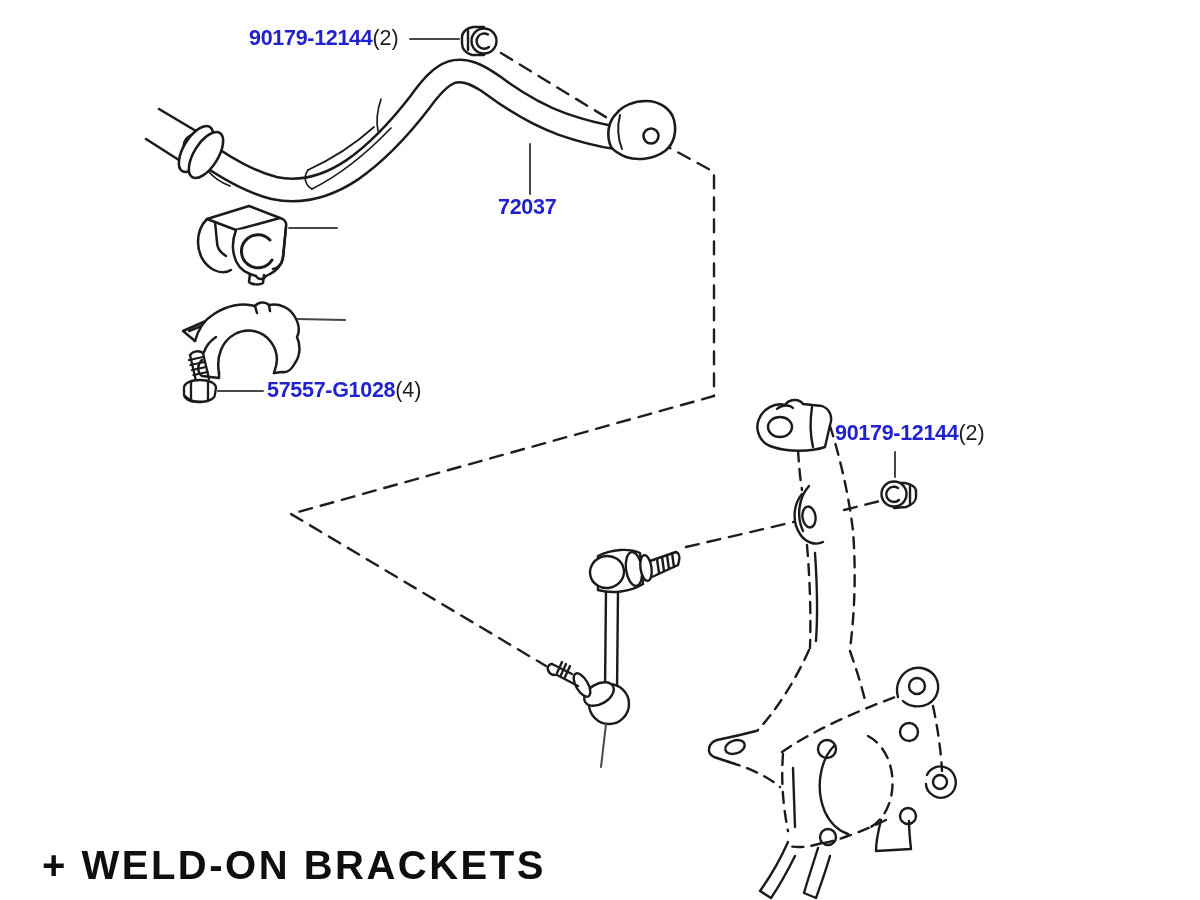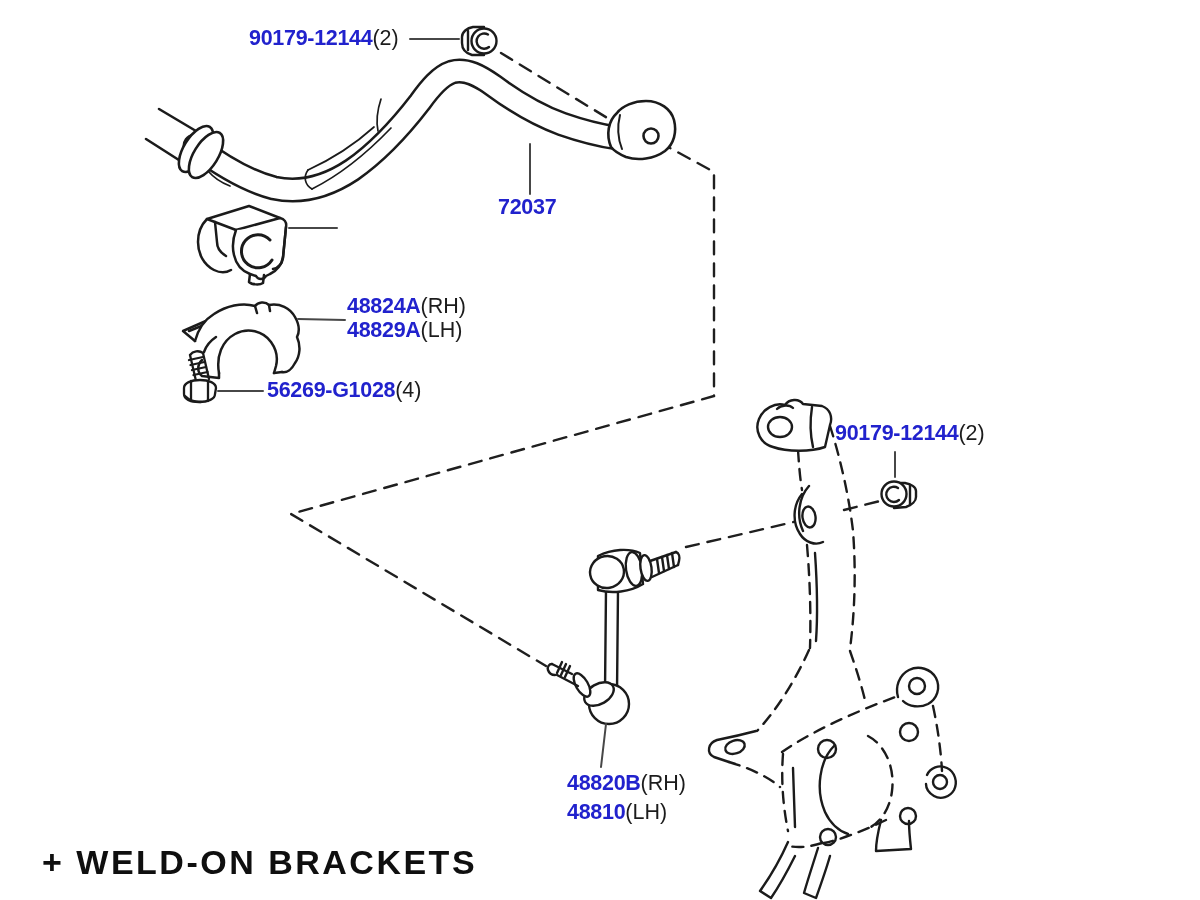--- a/index.html
+++ b/index.html
@@ -9,21 +9,21 @@
     margin-left:12px;
   }
   .canvas svg{position:absolute;left:0;top:0;}
   .label{position:absolute;white-space:nowrap;font-size:21.5px;font-weight:700;letter-spacing:-0.3px;}
   .label .lrow{line-height:24px;}
   .label.lh29 .lrow{line-height:29px;}
   .pn{color:#2122cd;cursor:pointer;}
   .sfx{color:#1c1c1c;font-weight:400;letter-spacing:0;}
   .note{
     position:absolute;left:30px;top:843px;
-    font-size:34px;font-weight:800;letter-spacing:2.5px;color:#0f0f0f;
+    font-size:40px;font-weight:800;letter-spacing:2.5px;color:#0f0f0f;
   }
 </style>
 </head>
 <body>
 
 <div class="canvas">
 
 <svg width="1200" height="900" viewBox="0 0 1200 900">
 
   <g stroke="#1f1f1f" stroke-width="2.4" fill="none" stroke-linecap="round" stroke-dasharray="13 9">
@@ -186,33 +186,25 @@
 
   <div class="label" style="left:237px;top:26px">
     <div class="lrow"><span class="pn">90179-12144</span><span class="sfx">(2)</span></div>
   </div>
 
   <div class="label" style="left:486px;top:195px">
     <div class="lrow"><span class="pn">72037</span></div>
   </div>
 
 
-  <div class="label" style="left:335px;top:294px">
-    <div class="lrow"><span class="pn">48824A</span><span class="sfx">(RH)</span></div>
-    <div class="lrow"><span class="pn">48829A</span><span class="sfx">(LH)</span></div>
-  </div>
 
   <div class="label" style="left:255px;top:378px">
-    <div class="lrow"><span class="pn">56269-G1028</span><span class="sfx">(4)</span></div>
-  </div>
-
-  <div class="label lh29" style="left:555px;top:769px">
-    <div class="lrow"><span class="pn">48820B</span><span class="sfx">(RH)</span></div>
-    <div class="lrow"><span class="pn">48810</span><span class="sfx">(LH)</span></div>
-  </div>
+    <div class="lrow"><span class="pn">57557-G1028</span><span class="sfx">(4)</span></div>
+  </div>
+
 
   <div class="label" style="left:823px;top:421px">
     <div class="lrow"><span class="pn">90179-12144</span><span class="sfx">(2)</span></div>
   </div>
 
   <div class="note">+ WELD-ON BRACKETS</div>
 
 </div>
 
 </body></html>

